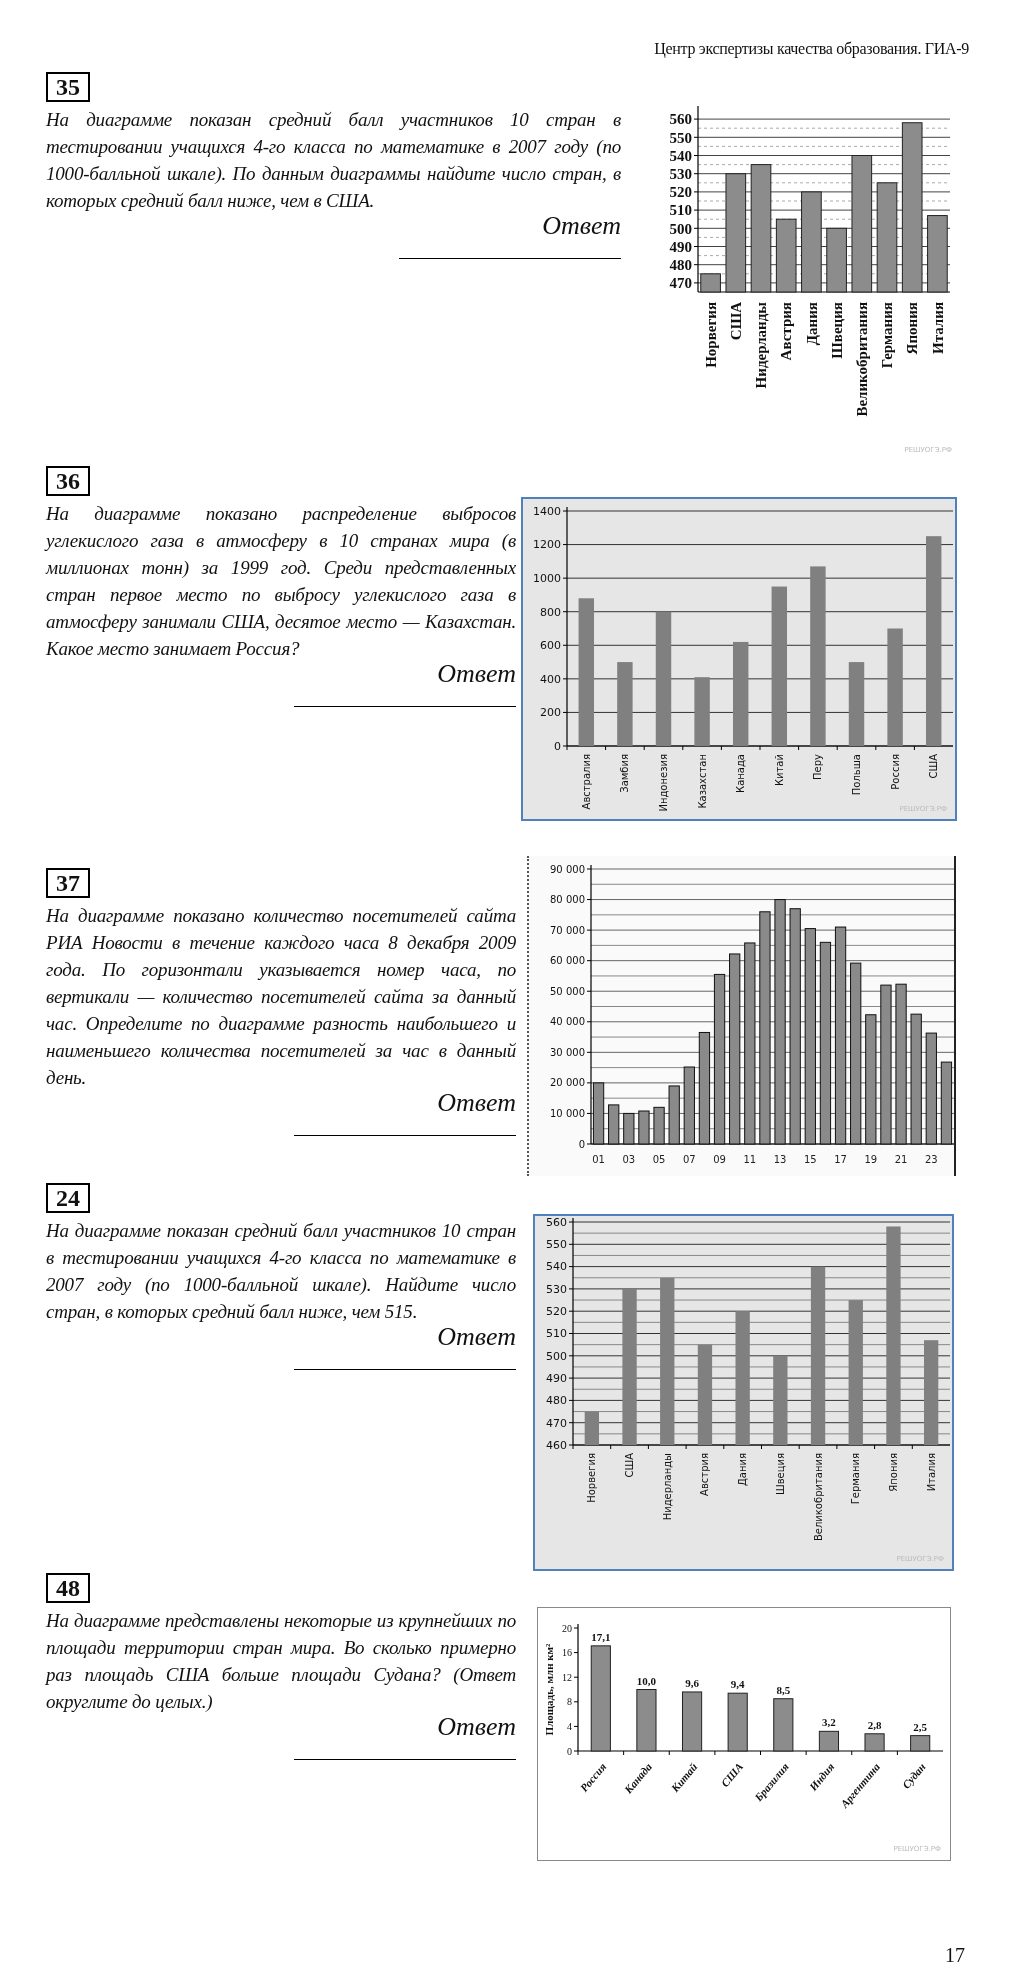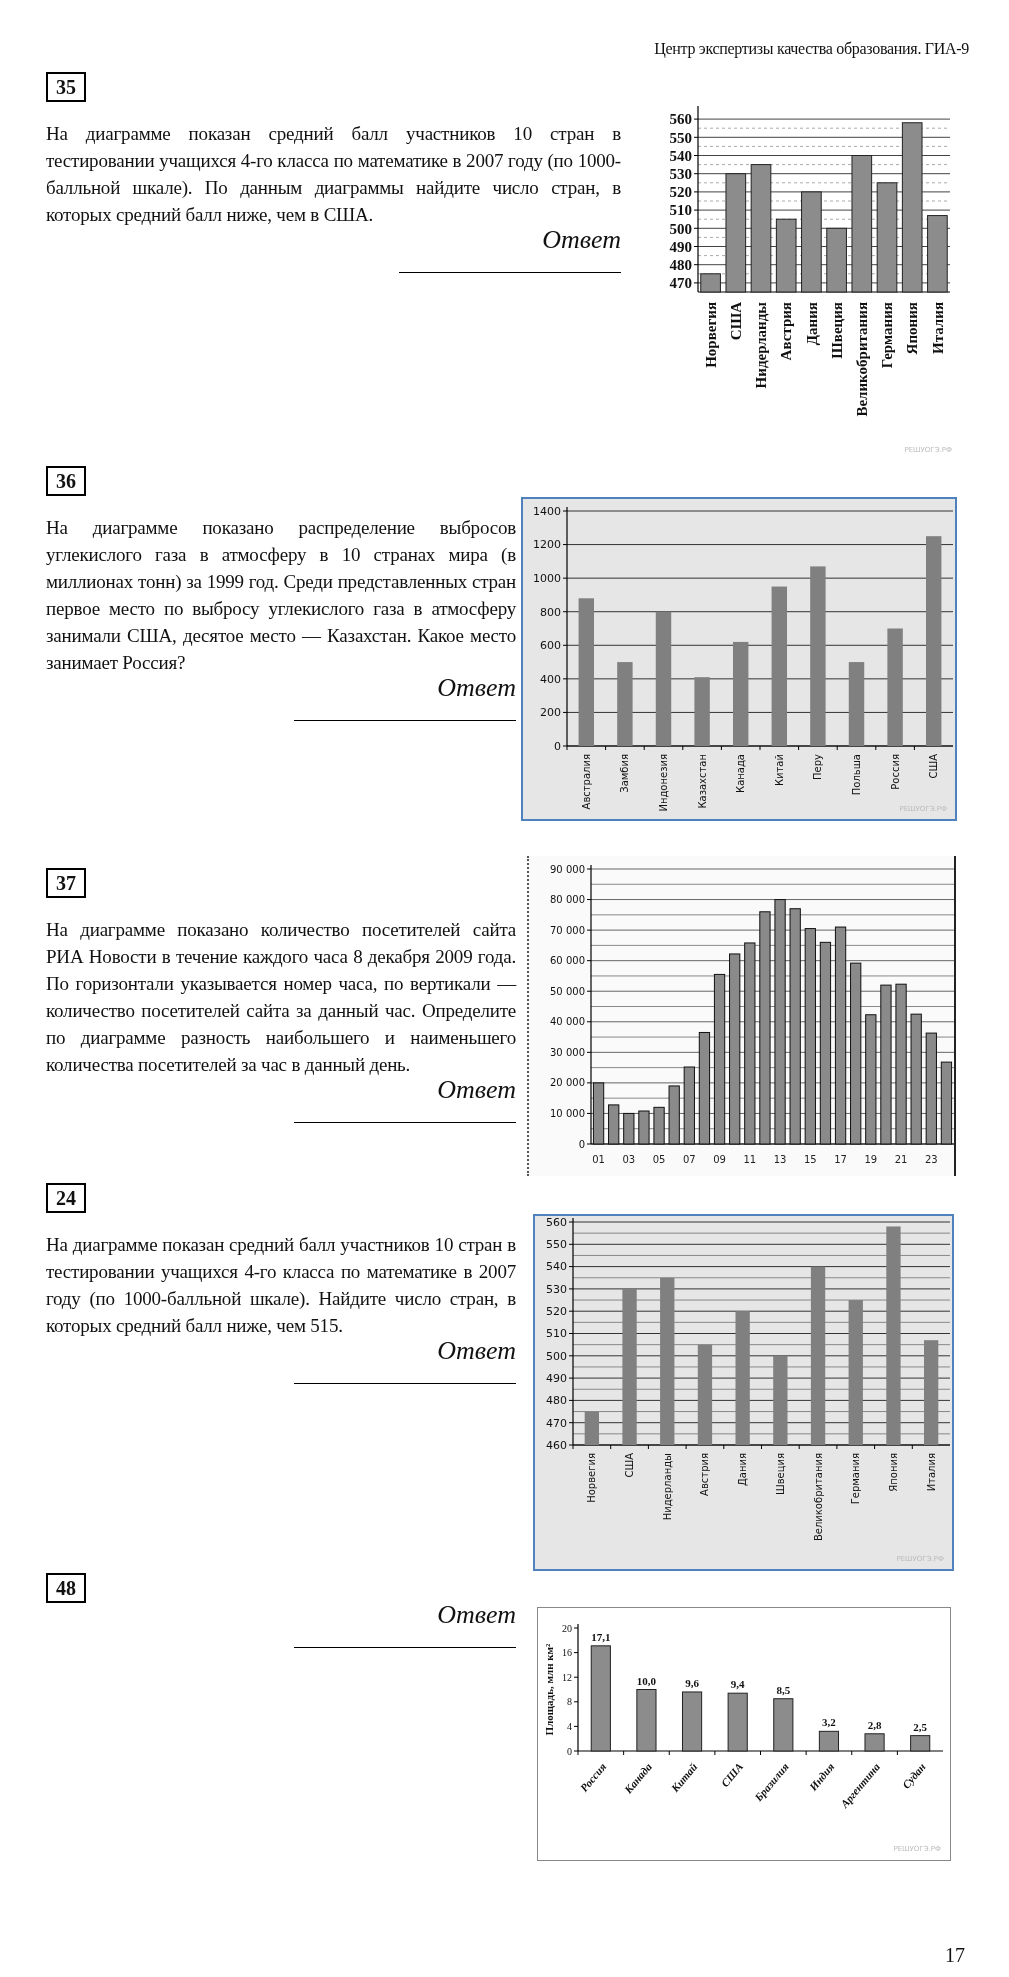--- a/index.html
+++ b/index.html
@@ -1,22 +1,22 @@
 <!DOCTYPE html>
 <html><head>
 <meta charset="utf-8">
 <style>
   html, body { margin: 0; padding: 0; background: #ffffff; }
   body { width: 1009px; height: 1977px; position: relative; overflow: hidden;
          font-family: "Liberation Serif", "DejaVu Serif", serif; color: #111; }
   .header { position: absolute; top: 40px; right: 40px; font-size: 16px; letter-spacing: -0.3px; }
   .task { position: absolute; left: 46px; }
-  .num-box { display: inline-block; border: 2px solid #000; padding: 0 8px; font-size: 20px;
+  .num-box { display: inline-block; border: 2px solid #000; padding: 0 8px; font-size: 24px;
              font-weight: bold; line-height: 26px; height: 26px; }
-  .task-text { font-size: 19px; line-height: 27px; text-align: justify; margin-top: 18px; letter-spacing: -0.2px; }
+  .task-text { font-size: 19px; line-height: 27px; text-align: justify; margin-top: 4px; letter-spacing: -0.2px; font-style: italic; }
   .answer { font-size: 26px; font-style: italic; display: flex; align-items: flex-end; line-height: 24px; flex-direction: column; }
   .answer-line { display: inline-block; width: 222px; border-bottom: 1.5px solid #000; height: 20px; margin-left: 2px; }
   .chart { position: absolute; }
   .chart svg { display: block; }
   .page-number { position: absolute; right: 44px; bottom: 10px; font-size: 20px; }
   .frame-blue { border: 2px solid #4f81bd; box-sizing: border-box; background: #e6e6e6; }
   .frame-dotted { border-left: 2px dotted #555; border-right: 2px solid #222; box-sizing: border-box; background: #fafafa; }
   .frame-gray { border: 1.5px solid #888; box-sizing: border-box; background: #fff; }
 </style>
 </head>
@@ -347,20 +347,21 @@
       <text x="0" y="0" transform="translate(286.55,237) rotate(-90)" text-anchor="end" font-size="10" font-weight="normal" font-family="DejaVu Sans, sans-serif" fill="#111">Великобритания</text>
       <text x="0" y="0" transform="translate(324.25,237) rotate(-90)" text-anchor="end" font-size="10" font-weight="normal" font-family="DejaVu Sans, sans-serif" fill="#111">Германия</text>
       <text x="0" y="0" transform="translate(361.95000000000005,237) rotate(-90)" text-anchor="end" font-size="10" font-weight="normal" font-family="DejaVu Sans, sans-serif" fill="#111">Япония</text>
       <text x="0" y="0" transform="translate(399.65000000000003,237) rotate(-90)" text-anchor="end" font-size="10" font-weight="normal" font-family="DejaVu Sans, sans-serif" fill="#111">Италия</text>
       <text x="409" y="345" text-anchor="end" font-size="7" font-family="DejaVu Sans, sans-serif" fill="#bbb">РЕШУОГЭ.РФ</text>
     </svg>
 </div>
 
 <div class="task" style="top:1573px; width:470px;">
   <div class="num-box">48</div>
+  <div class="task-text">На диаграмме представлены некоторые из крупнейших по площади территории стран мира. Во сколько примерно раз площадь США больше площади Судана? (Ответ округлите до целых.)</div>
   <div class="answer">
     <span>Ответ</span>
     <span class="answer-line"></span>
   </div>
 </div>
 <div class="chart frame-gray" style="left:537px; top:1607px; width:414px; height:254px;">
   <svg id="c4" width="411" height="251">
       <rect x="40" y="20" width="365" height="123" fill="#fff"></rect>
       <line x1="36" x2="40" y1="143" y2="143" stroke="#000" stroke-width="1"></line>
       <text x="34" y="146.5" text-anchor="end" font-size="10" font-weight="normal" font-family="Liberation Serif, serif" fill="#111">0</text>

